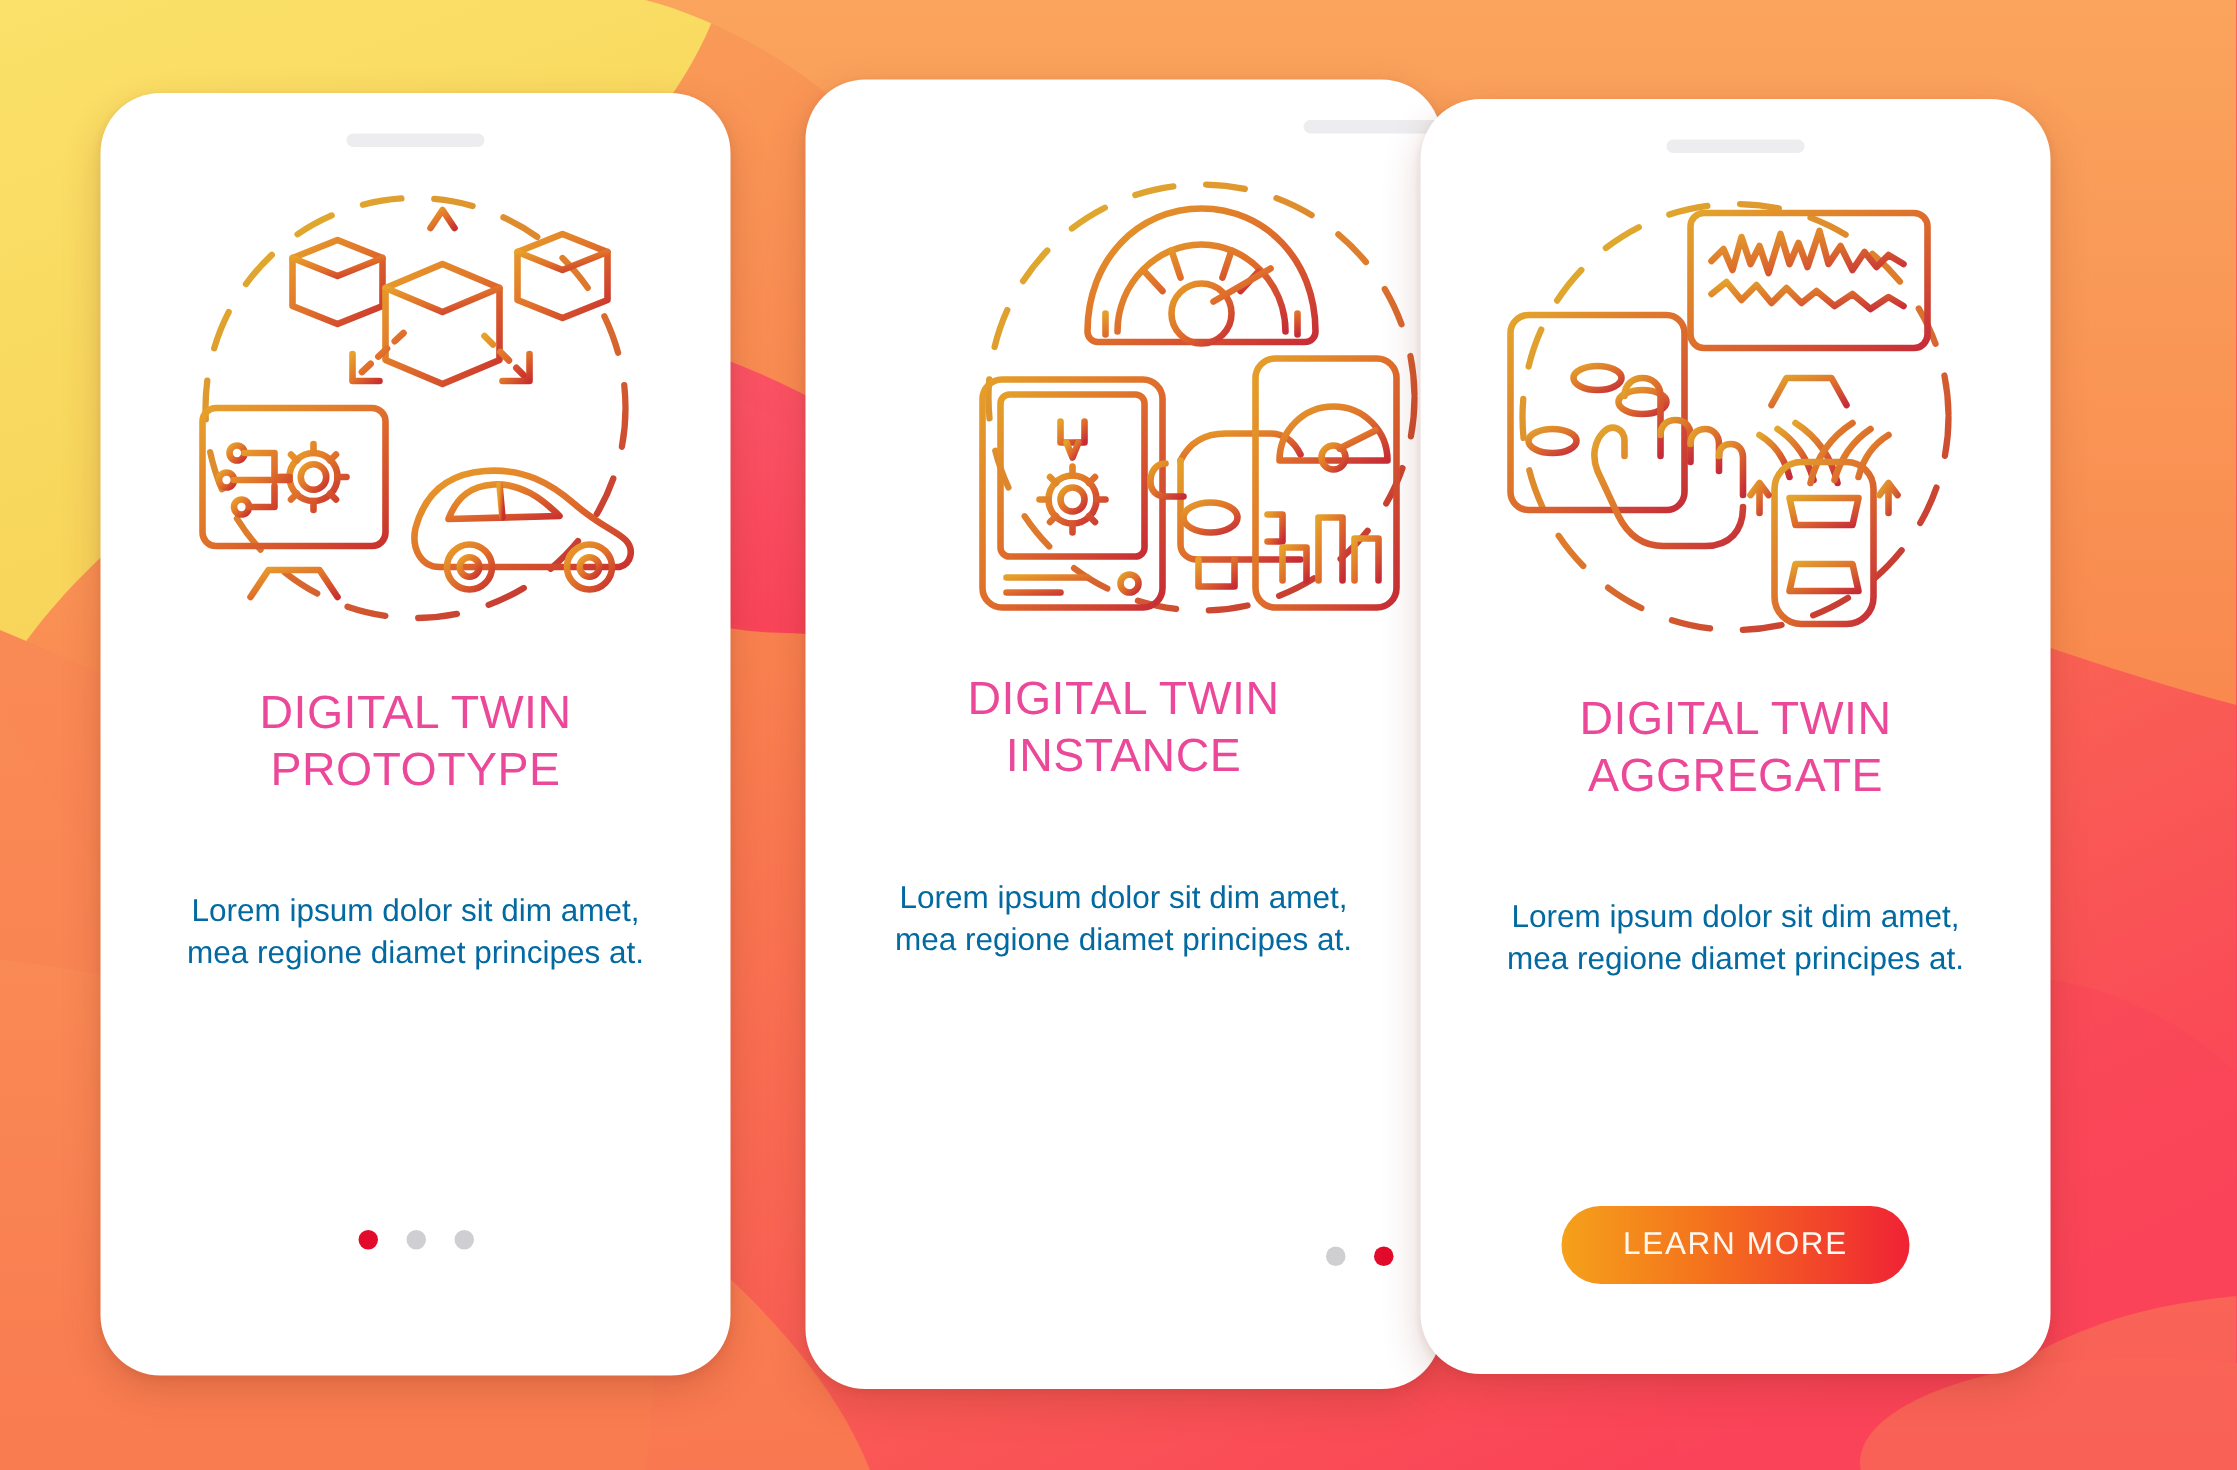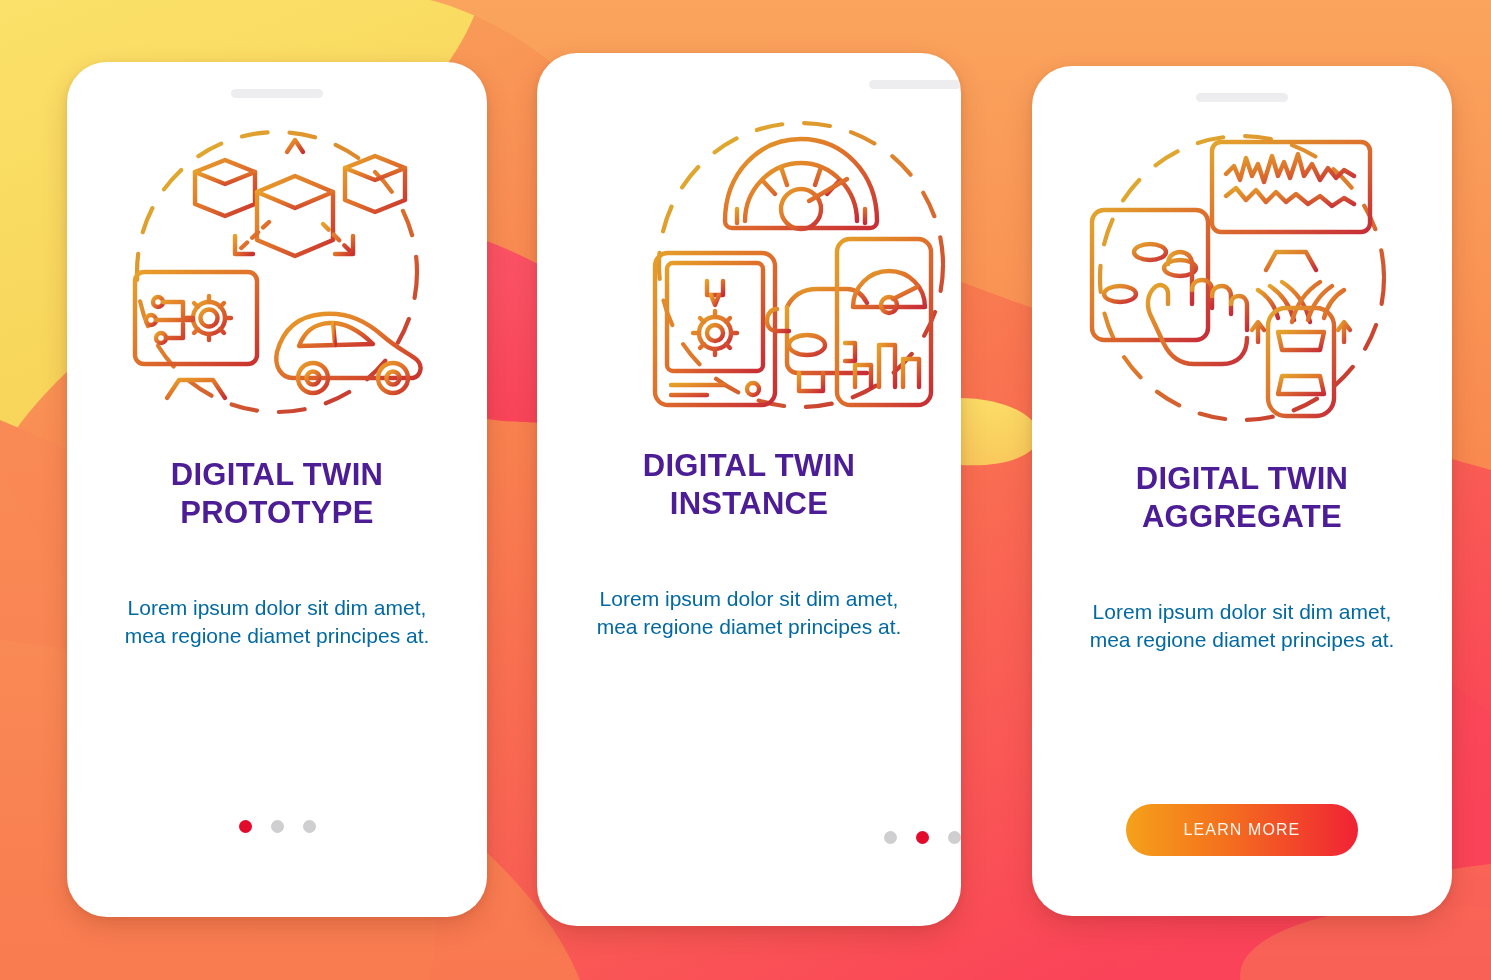--- a/index.html
+++ b/index.html
@@ -24,40 +24,40 @@
     background:#FFFFFF;
     border-radius:40px;
     box-shadow:0 10px 26px rgba(120,40,20,.20), 0 2px 6px rgba(120,40,20,.10);
     overflow:hidden;
     display:flex;
     flex-direction:column;
     align-items:center;
   }
   .phone.p1 { left:67px;  top:62px; width:420px; height:855px; }
   .phone.p2 { left:537px; top:53px; width:424px; height:873px;align-items:flex-end; }
-  .phone.p3 { left:1032px;top:66px; width:420px; height:850px; }
+  .phone.p3 { left:947px;top:66px; width:420px; height:850px; }
 
   .speaker {
     width:92px; height:9px; border-radius:6px;
     background:#EDEDEF;
     margin-top:27px;
     flex:none;
   }
 
   .art {
     width:320px; height:320px;
     margin-top:16px;
     flex:none;
   }
   .art svg { display:block; width:100%; height:100%; }
 
   .title {
-    color:#4c1d95;
+    color:#ec4899;
     font-size:31px;
-    font-weight:bold;
+    font-weight:normal;
     letter-spacing:.3px;
     line-height:1.22;
     text-align:center;
     margin-top:22px;
     padding:0 26px;
     flex:none;
   }
 
   .body-text {
     color:#0369a1;
@@ -75,21 +75,21 @@
     display:flex; gap:19px; align-items:center; justify-content:center;
     flex:none;
   }
   .dot { width:13px; height:13px; border-radius:50%; background:#CFCFD2; }
   .dot.on { background:#E30B2C; }
 
   .cta {
     border:none; cursor:pointer;
     color:#FFF8F0;
     font-family:"Liberation Sans", sans-serif;
-    font-size:16px;
+    font-size:21px;
     letter-spacing:1.1px;
     width:232px; height:52px;
     border-radius:26px;
     background:linear-gradient(90deg,#F5A11A 0%,#F4711D 42%,#F02235 100%);
     flex:none;
   }
 
   .foot1 { margin-bottom:84px; }
   .foot2 { margin-bottom:82px; }
   .foot3 { margin-bottom:60px; }

